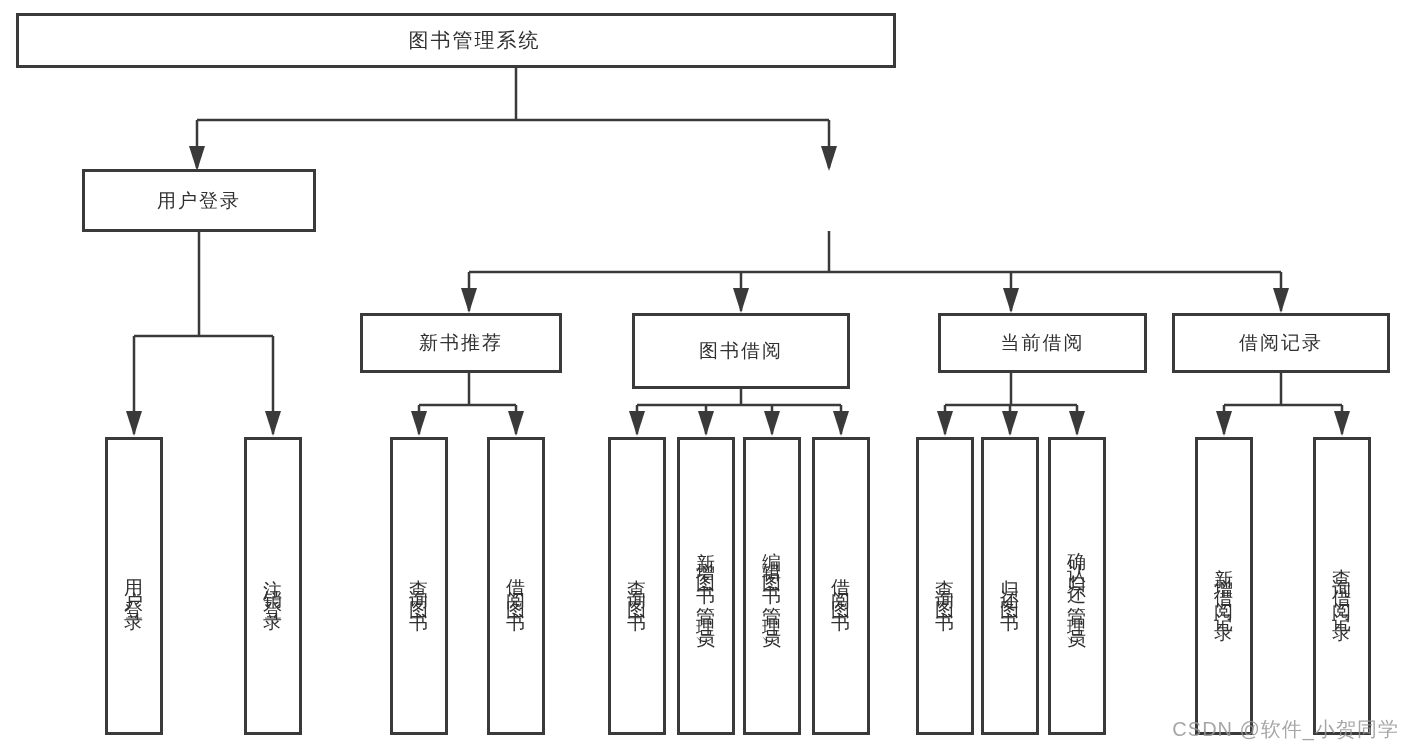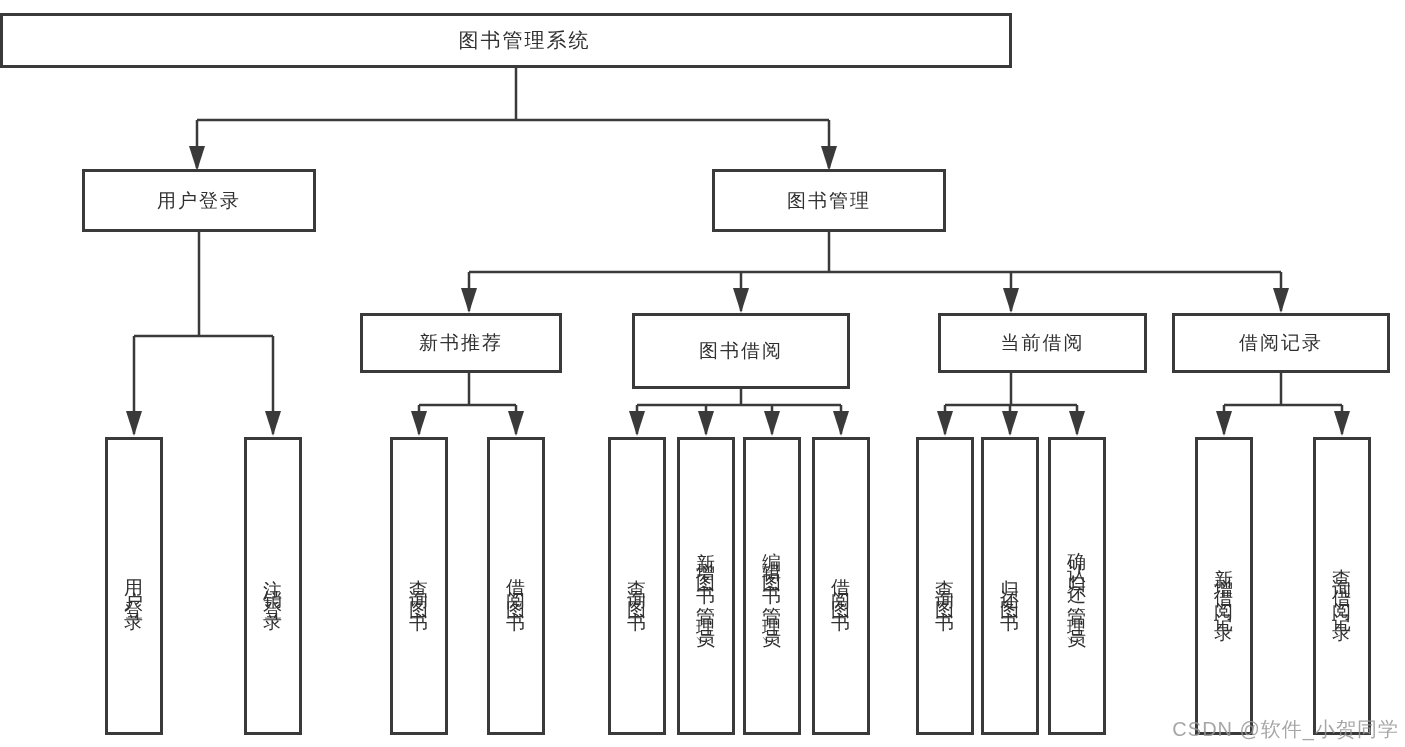--- a/index.html
+++ b/index.html
@@ -96,24 +96,23 @@
       <polygon points="772,436 764,411 780,411"></polygon>
       <polygon points="841,436 833,411 849,411"></polygon>
       <polygon points="945,436 937,411 953,411"></polygon>
       <polygon points="1010,436 1002,411 1018,411"></polygon>
       <polygon points="1077,436 1069,411 1085,411"></polygon>
       <polygon points="1224,436 1216,411 1232,411"></polygon>
       <polygon points="1342,436 1334,411 1350,411"></polygon>
     </g>
   </svg>
 
-  <div class="node node-h node-root" style="left:0; top:13px; width:1012px; height:55px;padding-left:37px;">图书管理系统</div>
+  <div class="node node-h node-root" style="left:16px; top:13px; width:880px; height:55px;padding-left:37px;">图书管理系统</div>
 
   <div class="node node-h" style="left:82px; top:169px; width:234px; height:63px;">用户登录</div>
-  <div class="node node-h" style="left:712px; top:169px; width:234px; height:63px;">图书管理</div>
 
   <div class="node node-h" style="left:360px; top:313px; width:202px; height:60px;">新书推荐</div>
   <div class="node node-h" style="left:632px; top:313px; width:218px; height:76px;">图书借阅</div>
   <div class="node node-h" style="left:938px; top:313px; width:209px; height:60px;font-family:Liberation Mono, monospace;">当前借阅</div>
   <div class="node node-h" style="left:1172px; top:313px; width:218px; height:60px;text-align:right;">借阅记录</div>
 
   <div class="node node-v" style="left:105px; top:437px; width:58px; height:298px;">
     <span>用户登录</span>
   </div>
   <div class="node node-v" style="left:244px; top:437px; width:58px; height:298px;">

